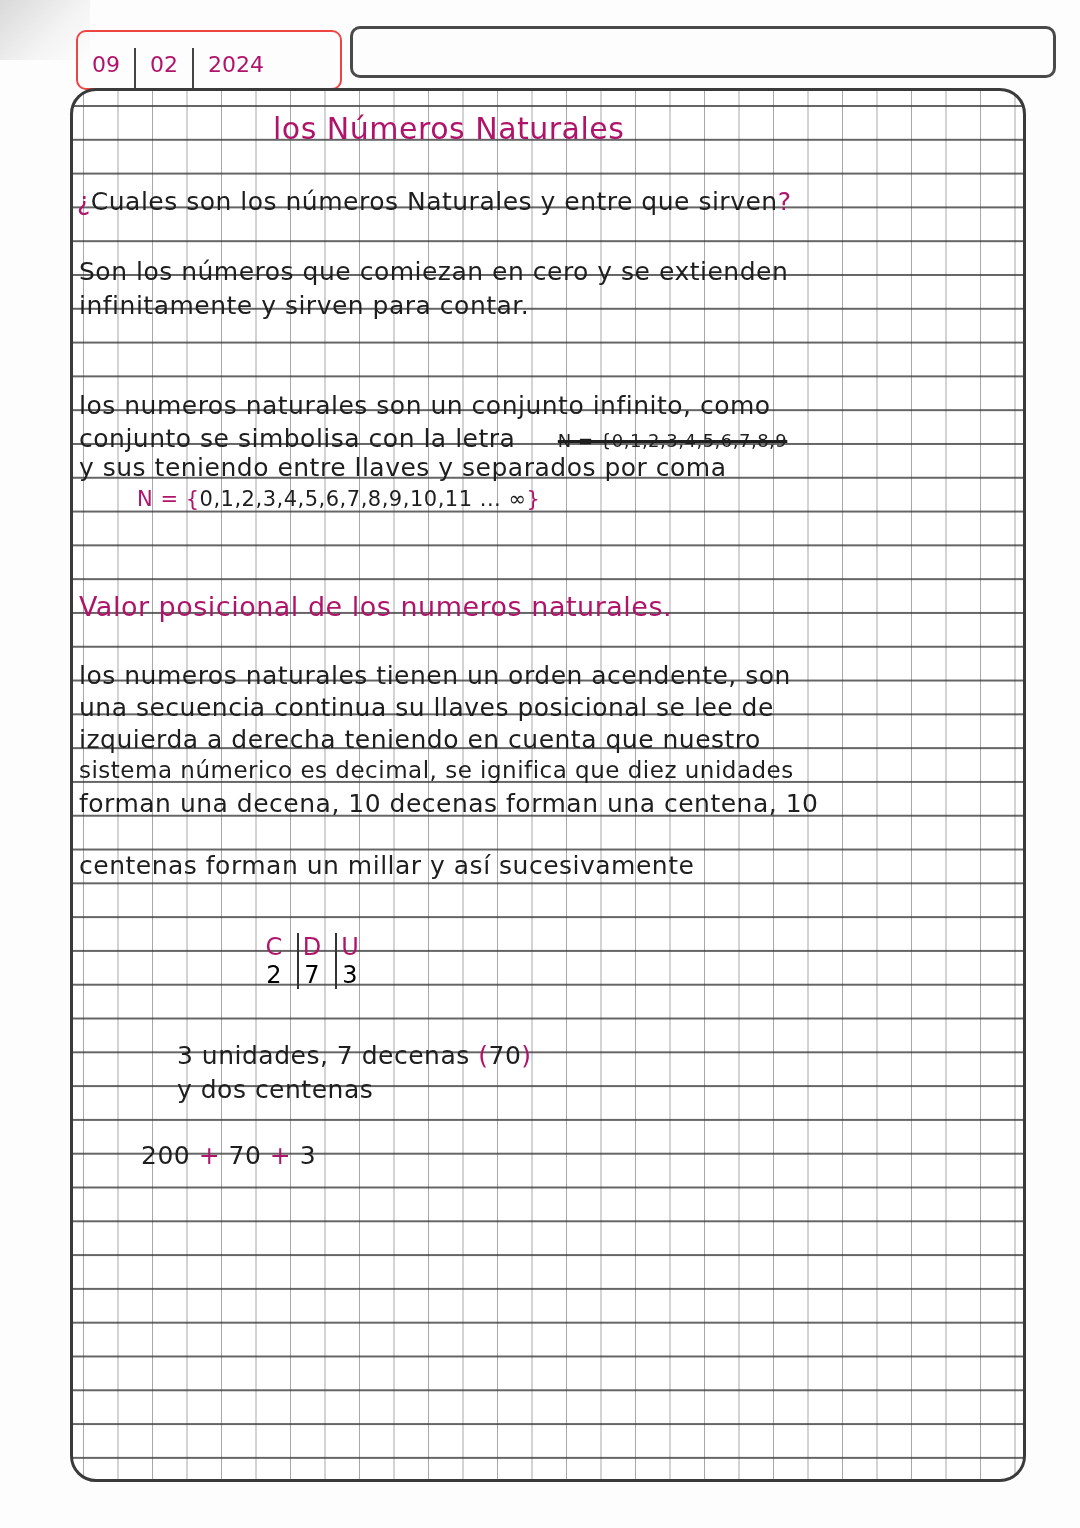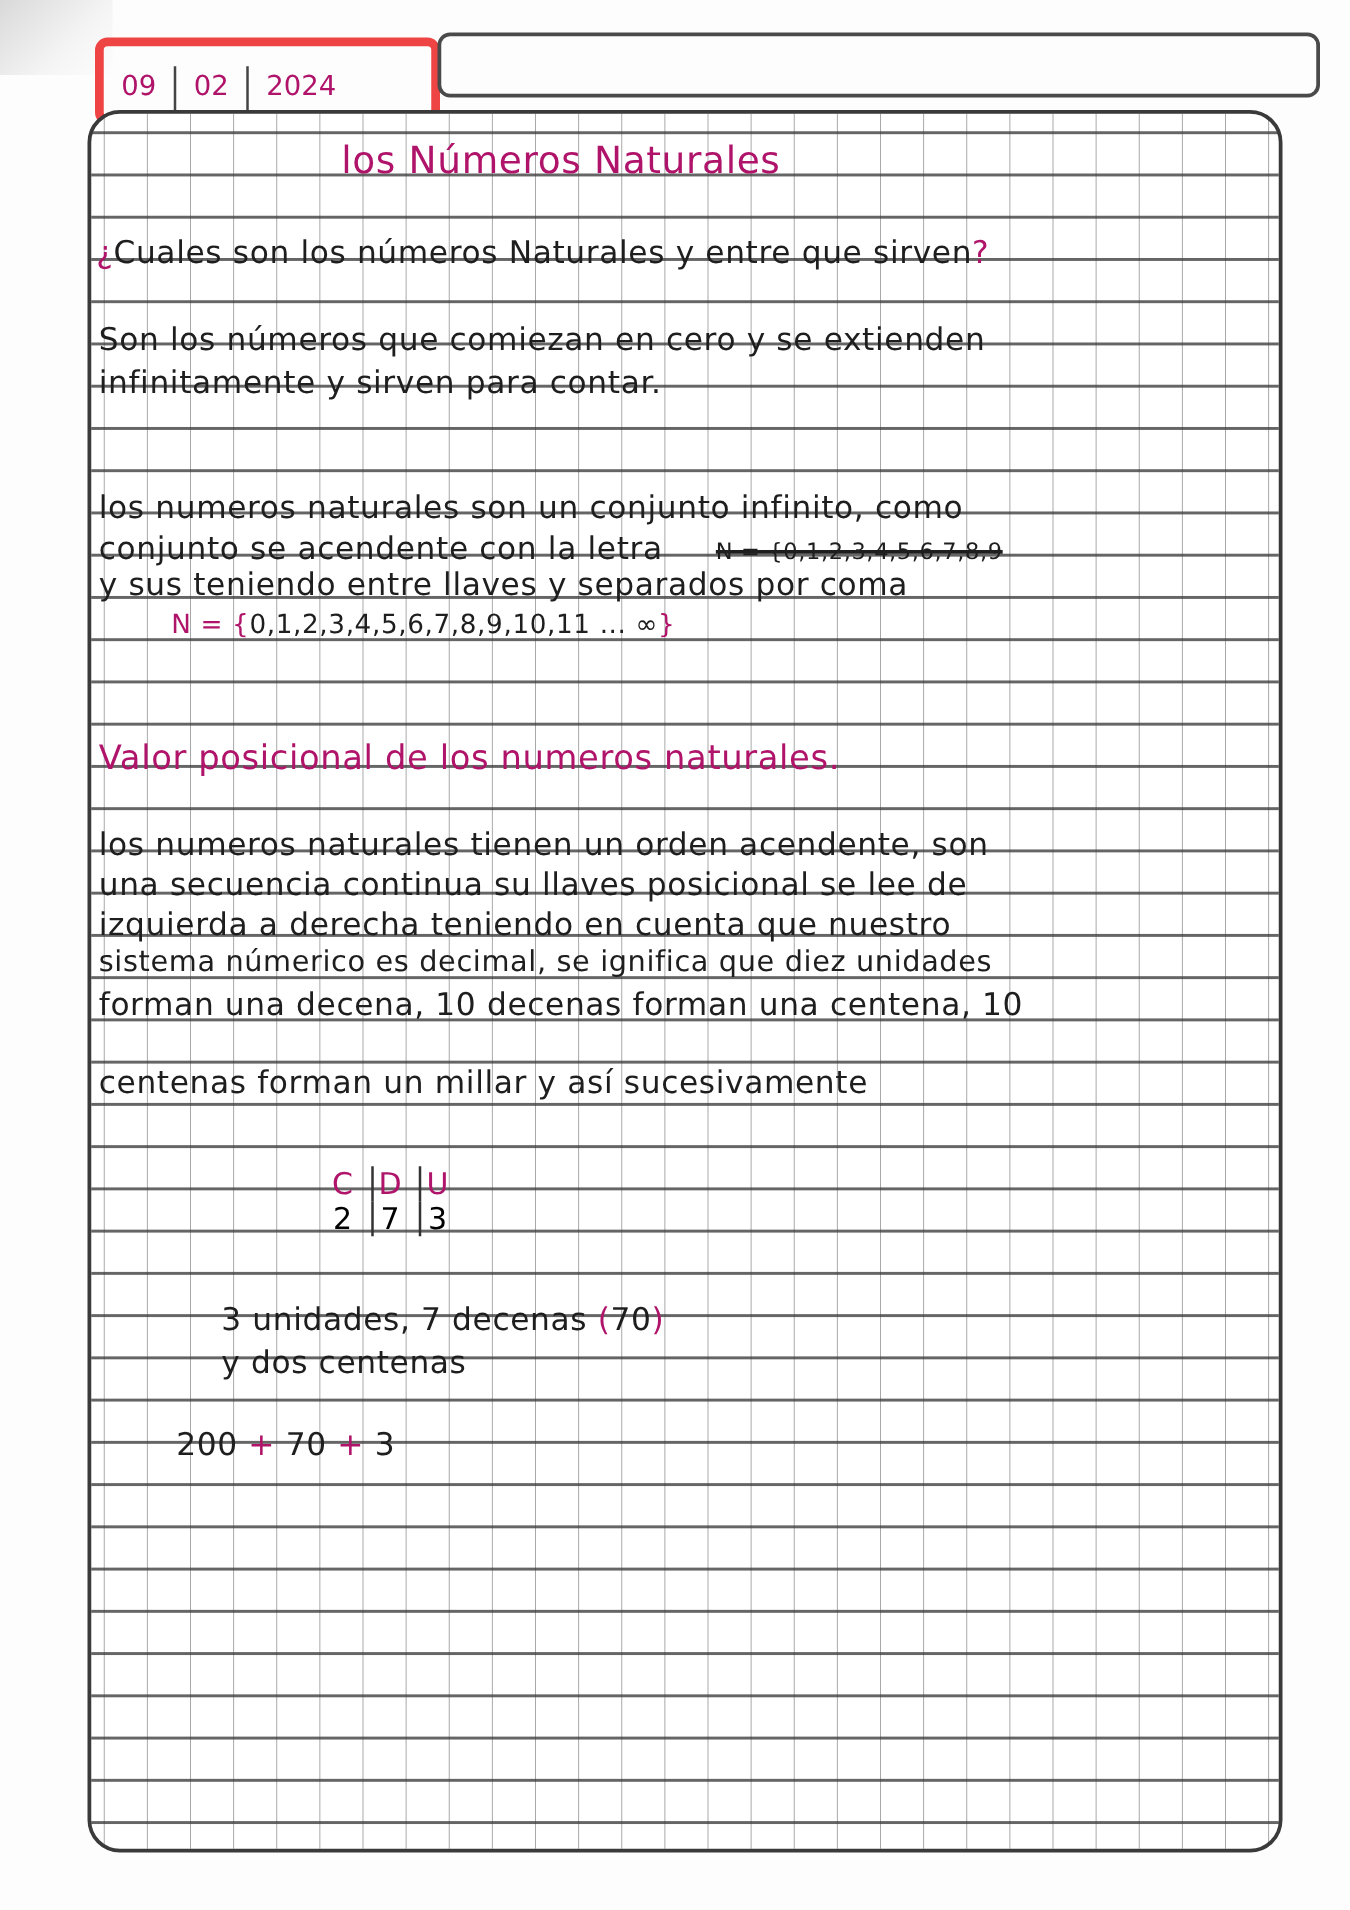--- a/index.html
+++ b/index.html
@@ -8,21 +8,21 @@
     background: #fdfdfd;
     font-family: "DejaVu Sans", sans-serif;
     position: relative;
   }
   .corner-shadow {
     position: absolute; left: 0; top: 0; width: 90px; height: 60px;
     background: linear-gradient(135deg, #d9d9d9 0%, #f4f4f4 60%, rgba(255,255,255,0) 100%);
   }
   .date-box {
     position: absolute; left: 76px; top: 30px; width: 262px; height: 56px;
-    border: 7px solid #ef4444; border-radius: 10px;
+    border: 2px solid #ef4444; border-radius: 10px;
     display: flex; align-items: flex-end;
   }
   .date-seg {
     font-size: 22px; color: #b0146a; padding: 0 14px 6px 14px;
     border-right: 2px solid #444; height: 34px; line-height: 34px;
   }
   .date-seg:last-child { border-right: none; }
   .title-box {
     position: absolute; left: 350px; top: 26px; width: 700px; height: 46px;
     border: 3px solid #4a4a4a; border-radius: 10px;
@@ -70,21 +70,21 @@
 
   <div class="hand line" style="left:4px; top:96px;">
     <span class="pink">¿</span><span>Cuales son los números Naturales y entre que sirven</span><span class="pink">?</span>
   </div>
 
   <div class="hand line" style="left:6px; top:166px;">Son los números que comiezan en cero y se extienden</div>
   <div class="hand line" style="left:6px; top:200px;">infinitamente y sirven para contar.</div>
 
   <div class="hand line" style="left:6px; top:300px;">los numeros naturales son un conjunto infinito, como</div>
   <div class="hand line" style="left:6px; top:333px;">
-    <span>conjunto se acendente con la letra</span>
+    <span>conjunto se simbolisa con la letra</span>
     <span class="strike" style="font-size:18px; margin-left:10px;padding-left:24px;">N = {0,1,2,3,4,5,6,7,8,9</span>
   </div>
   <div class="hand line" style="left:6px; top:362px;">y sus teniendo entre llaves y separados por coma</div>
 
   <div class="hand small" style="left:18px; top:396px;">
     <span class="pink">N =</span>
     <span class="pink">{</span><span>0,1,2,3,4,5,6,7,8,9,10,11 ... ∞</span><span class="pink">}</span>
   </div>
 
   <div class="hand pink line" style="left:6px; top:500px; font-size:27px;">Valor posicional de los numeros naturales.</div>

